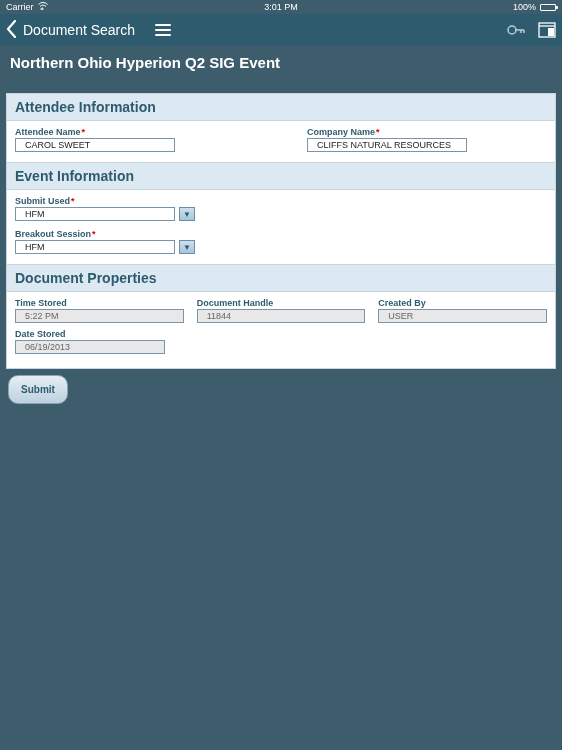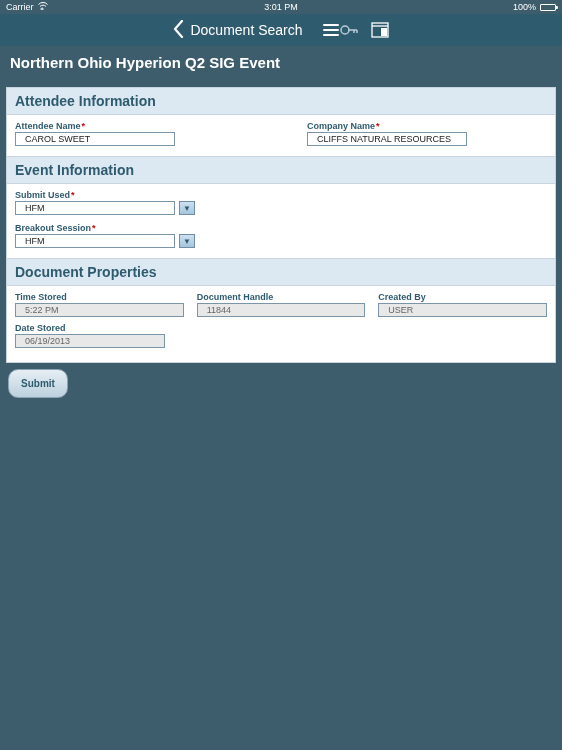--- a/index.html
+++ b/index.html
@@ -24,36 +24,36 @@
   .battery-icon::after { content: ""; position: absolute; right: -3px; top: 1px; width: 2px; height: 3px; background: #fff; border-radius: 0 1px 1px 0; }
   .battery-fill { background: #fff; height: 100%; width: 100%; }
 
   .nav-bar {
     height: 32px;
     background: #2f5b6f;
     display: flex;
     align-items: center;
     padding: 0 6px;
     color: #fff;
-    justify-content: center;
+    justify-content: space-between;
   }
   .nav-left { display: flex; align-items: center; gap: 6px; }
   .back-chevron { font-size: 20px; color: #fff; line-height: 1; }
   .nav-title { font-size: 14px; }
   .hamburger { margin-left: 14px; display: flex; flex-direction: column; gap: 3px; }
   .hamburger span { display: block; width: 16px; height: 2px; background: #fff; border-radius: 1px; }
   .nav-right { display: flex; align-items: center; gap: 12px; }
   .key-icon svg, .window-icon svg { display: block; }
 
   .page-title-bar {
     background: #3e5d6c;
     color: #fff;
     font-size: 15px;
     font-weight: bold;
-    padding: 8px 10px 16px;
+    padding: 8px 10px 22px;
   }
 
   .content-area {
     background: #fff;
     margin: 0 6px;
     border: 1px solid #c9d5de;
     padding-bottom: 4px;
   }
 
   .section-header {

